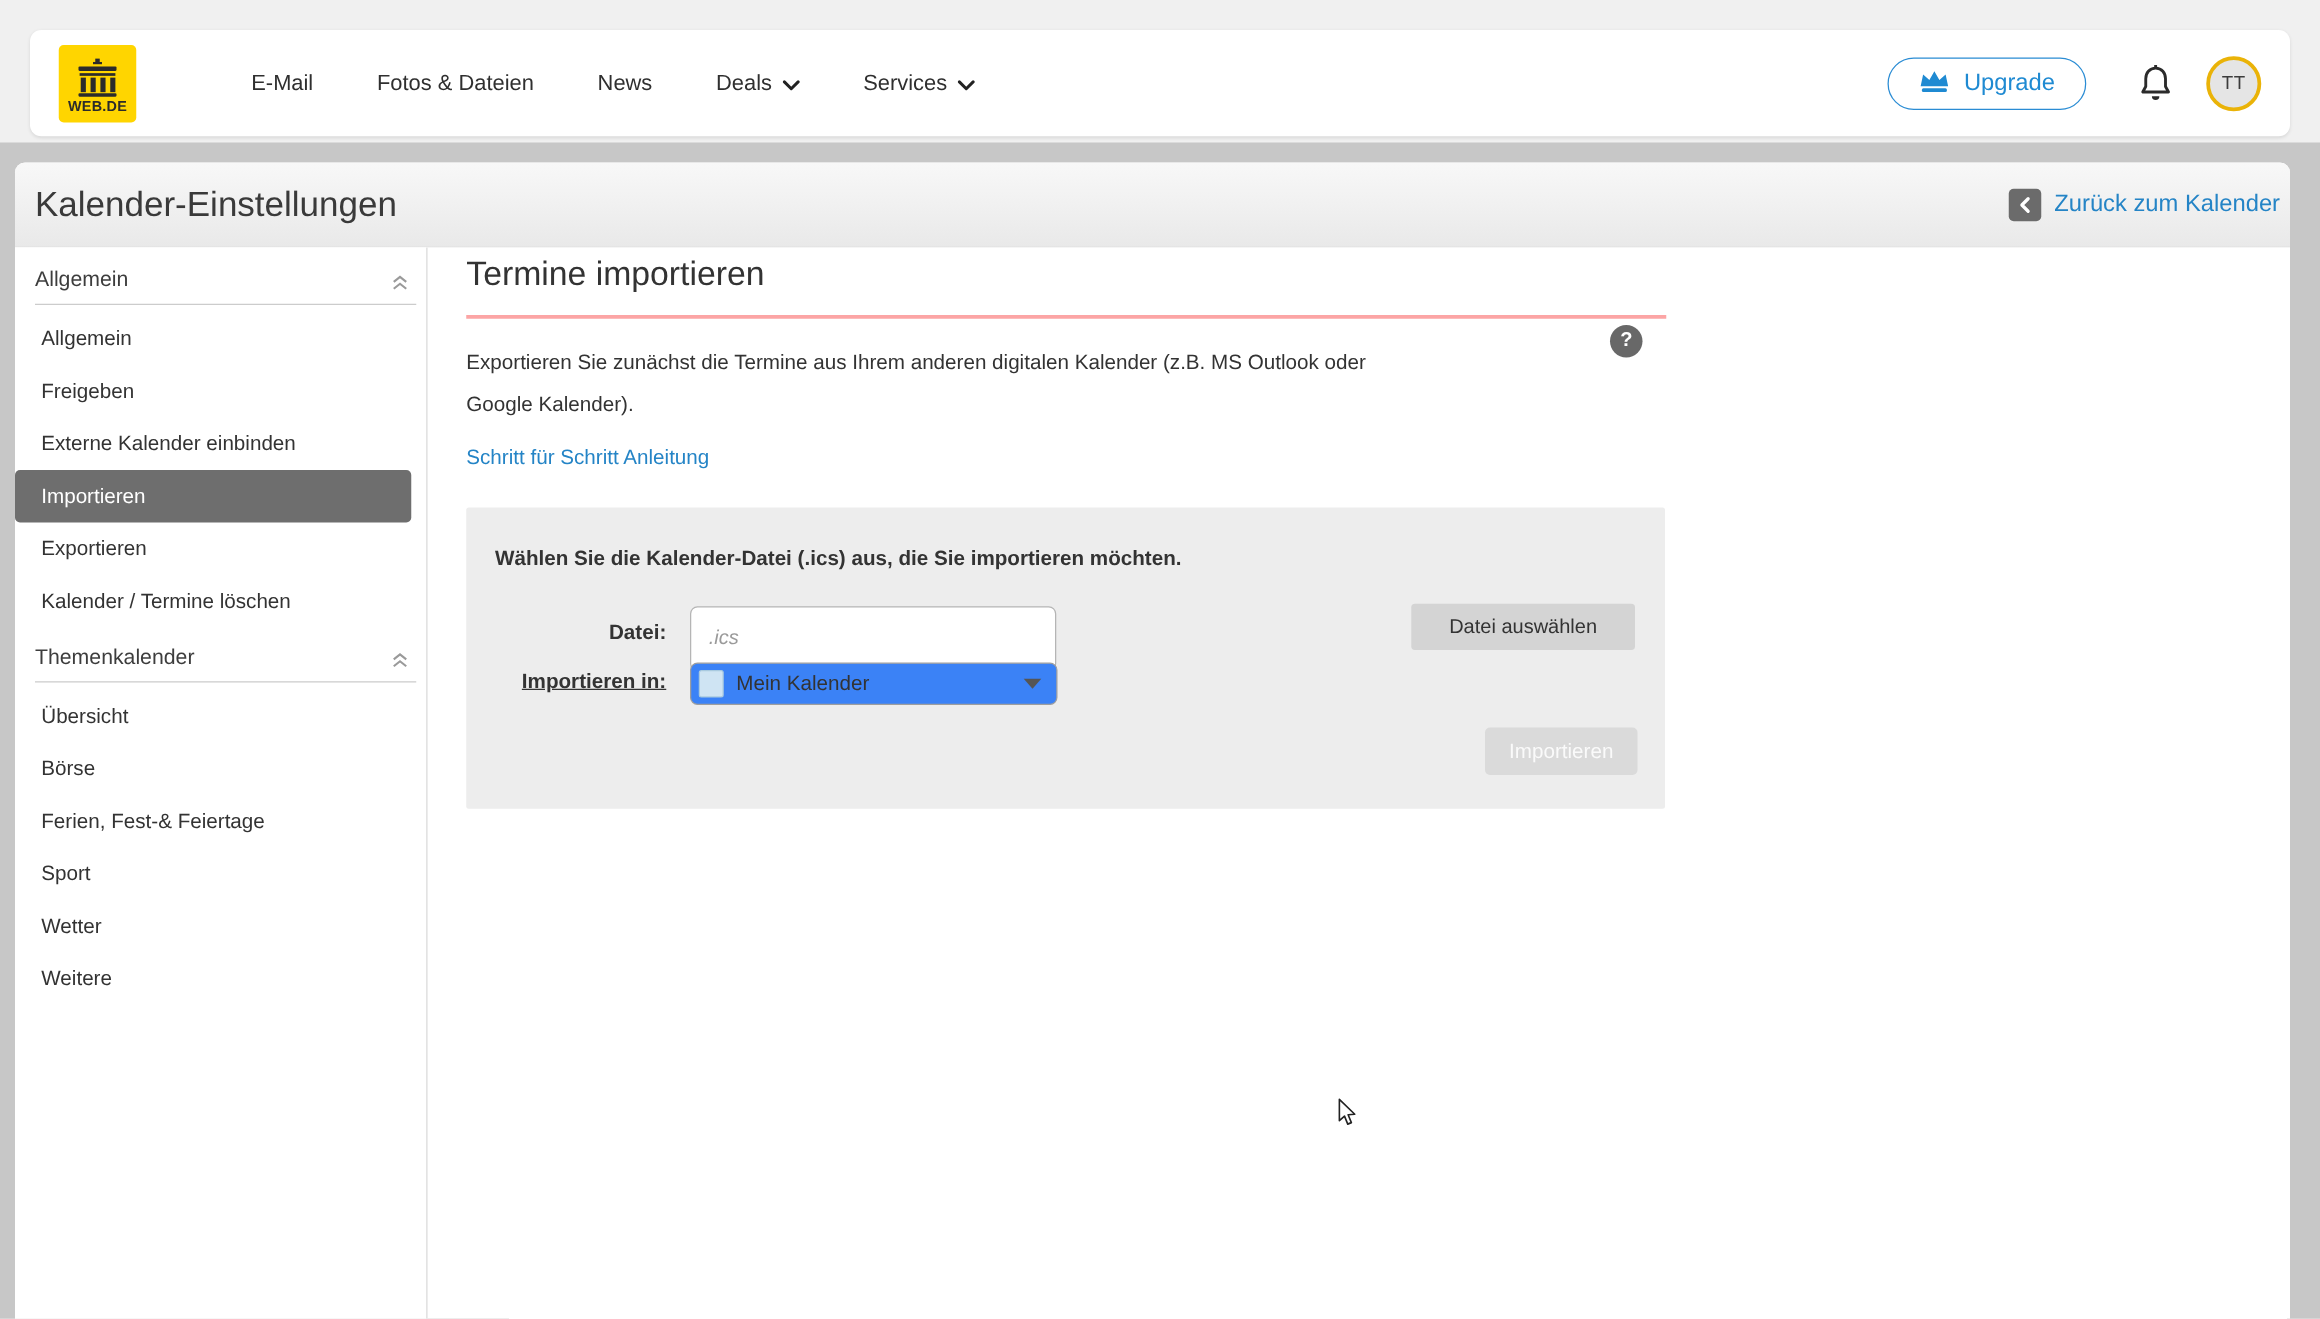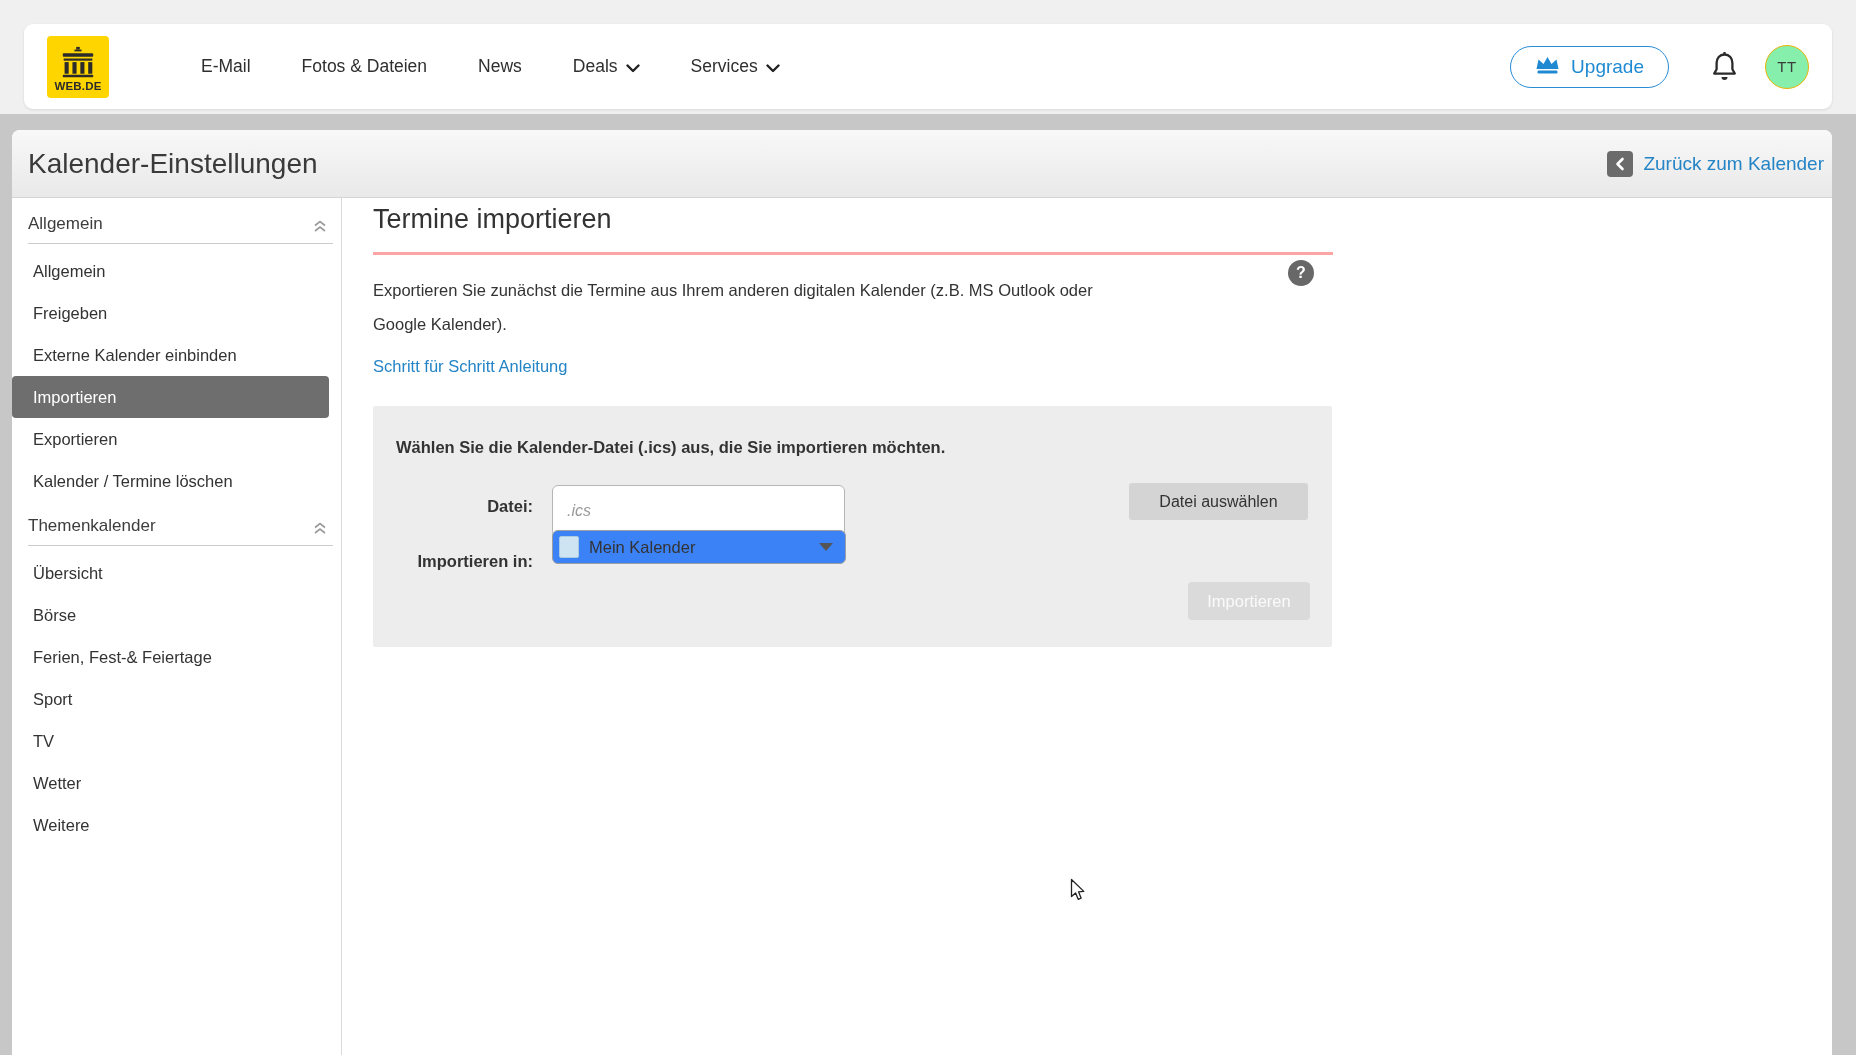--- a/index.html
+++ b/index.html
@@ -28,21 +28,21 @@
   .nav-chevron { margin-top:2px; }
   .nav-right { margin-left:auto; display:flex; align-items:center; }
   .upgrade-btn {
     height:42px; padding:0 24px; border:1.6px solid #2a8cd4; border-radius:22px;
     display:flex; align-items:center; gap:11px; cursor:pointer; background:#fff;
   }
   .upgrade-label { font-size:19px; color:#1f8ad2; font-weight:500; }
   .bell { margin-left:41px; cursor:pointer; display:flex; }
   .avatar {
     margin-left:26px; width:44px; height:44px; border-radius:50%;
-    border:1px solid #eab308; background:#86efac; display:flex; align-items:center; justify-content:center;
+    border:3px solid #eab308; background:#e5e5e5; display:flex; align-items:center; justify-content:center;
     font-size:15px; color:#3c3c3c; letter-spacing:0.5px; cursor:pointer;
   }
 
   
   .panel {
     position:absolute; left:12px; top:130px; width:1820px; height:925px;
     background:#fff; border-radius:8px 8px 0 0;
   }
   .title-bar {
     position:absolute; left:0; top:0; width:100%; height:68px;
@@ -89,21 +89,21 @@
   }
   .guide-link { display:inline-block; margin:16px 0 0 12px; font-size:16.5px; color:#2484c6; cursor:pointer; }
 
   .import-box {
     position:relative; margin:30px 0 0 12px; width:959px; height:241px;
     background:#ededed; border-radius:2px;
   }
   .prompt { position:absolute; left:23px; top:32px; font-size:16.5px; font-weight:600; color:#333; }
   .form-label { position:absolute; width:160px; text-align:right; font-size:16.5px; font-weight:600; color:#333; line-height:20px; }
   .label-file { left:0; top:90px; }
-  .label-target { left:0; top:145px; }
+  .label-target { left:0; top:129px;text-decoration:underline; }
   .file-input {
     position:absolute; left:179px; top:79px; width:293px; height:52px;
     border:1px solid #b5b5b5; border-radius:6px; background:#fff;
     font-family:inherit; font-size:16px; color:#333; padding:0 14px;
   }
   .file-input::placeholder { color:#9a9a9a; font-style:italic; }
   .choose-btn {
     position:absolute; left:756px; top:77px; width:179px; height:37px;
     background:#d4d4d4; border:none; border-radius:3px;
     font-family:inherit; font-size:16px; color:#333; cursor:pointer;
@@ -261,23 +261,20 @@
       <div class="side-item">
           <span>Börse</span>
         </div>
       <div class="side-item">
           <span>Ferien, Fest-&amp; Feiertage</span>
         </div>
       <div class="side-item">
           <span>Sport</span>
         </div>
       <div class="side-item">
-          <span>TV</span>
-        </div>
-      <div class="side-item">
           <span>Wetter</span>
         </div>
       <div class="side-item">
           <span>Weitere</span>
         </div>
     </div>
   </div>
 
   <div class="main">
     <h1>Termine importieren</h1>

